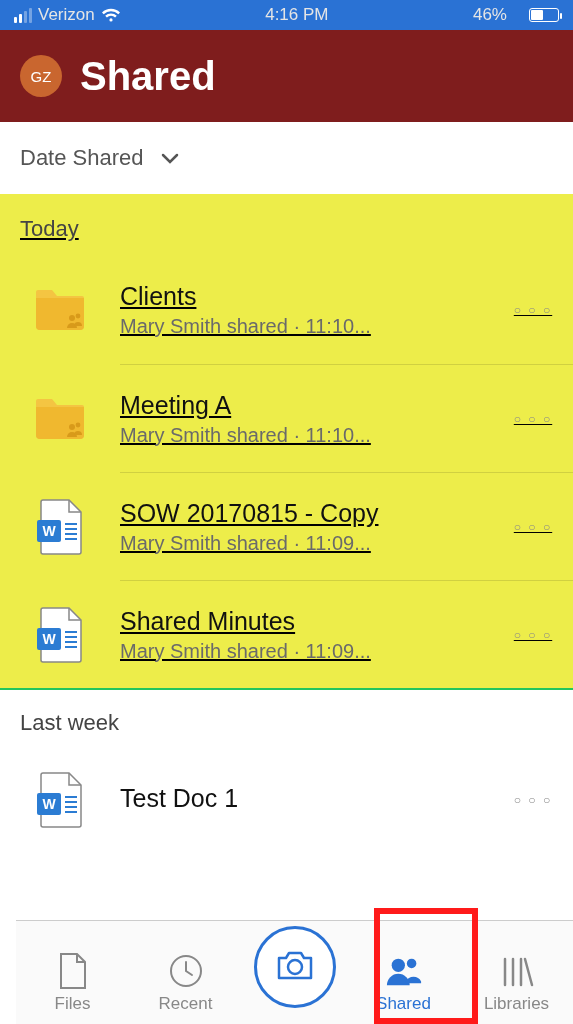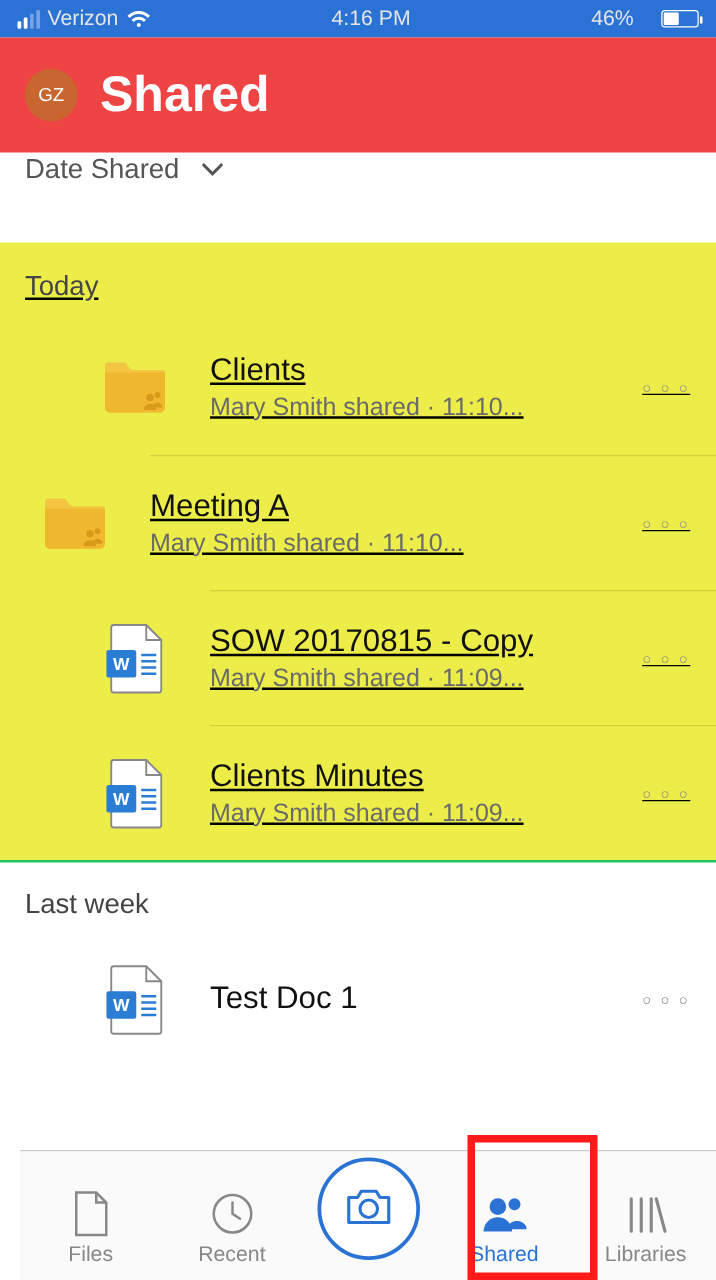--- a/index.html
+++ b/index.html
@@ -8,29 +8,29 @@
   .status-left { display: flex; align-items: center; gap: 6px; }
   .status-right { display: flex; align-items: center; gap: 22px; }
   .signal-bars { display: flex; align-items: flex-end; gap: 2px; }
   .bar { width: 3px; background: rgba(255,255,255,0.35); border-radius: 1px; }
   .bar.on { background: #fff; }
   .bar.b1{height:6px}.bar.b2{height:9px}.bar.b3{height:12px}.bar.b4{height:15px}
   .wifi-icon svg { display:block; }
   .battery { width: 30px; height: 14px; border: 1.5px solid #fff; border-radius: 3px; position: relative; display:flex; align-items:center; padding:1px; }
   .battery::after { content:""; position:absolute; right:-4px; top:4px; width:2px; height:6px; background:#fff; border-radius:1px; }
   .battery-fill { height:100%; background:#fff; border-radius:1px; }
-  .app-header { background:#ef4444; color:#fff; height:92px; display:flex; align-items:center; padding:0 20px; gap:18px; }
+  .app-header { background:#7f1d1d; color:#fff; height:92px; display:flex; align-items:center; padding:0 20px; gap:18px; }
   .avatar { width:42px; height:42px; border-radius:50%; background:#c9662f; display:flex; align-items:center; justify-content:center; font-size:15px; font-weight:500; color:#fff; flex-shrink:0; }
   .page-title { font-size:40px; font-weight:700; }
-  .sort-bar { height:72px; display:flex; padding:0 20px; gap:17px; font-size:22px; color:#555;border-radius:32px; }
+  .sort-bar { height:72px; display:flex; align-items:center; padding:0 20px; gap:17px; font-size:22px; color:#555;border-radius:32px; }
   .chevron { display:inline-block; }
   .highlight-area { background:#eded4a;text-decoration:underline; }
   .section-header { padding:22px 20px 14px; font-size:22px; color:#444; }
   .row-wrap { position:relative; }
-  .row-inner { display:flex; align-items:center; height:108px; padding-right:20px;margin-left:48px; }
+  .row-inner { display:flex; align-items:center; height:108px; padding-right:20px; }
   .row-inner.bordered { border-top:1px solid rgba(0,0,0,0.12); }
   .file-icon { width:60px; height:60px; margin-left:30px; margin-right:30px; flex-shrink:0; display:flex; align-items:center; justify-content:center; }
   .file-text { flex:1; min-width:0; }
   .file-title { font-size:25px; color:#111; font-weight:500; margin-bottom:4px; white-space:nowrap; overflow:hidden; text-overflow:ellipsis; }
   .file-sub { font-size:20px; color:#6a6a6a; white-space:nowrap; overflow:hidden; text-overflow:ellipsis; }
   .more-btn { width:40px; text-align:center; color:#888; letter-spacing:2px; font-size:12px; }
   .section-plain { background:#fff; border-top:2px solid #22c55e; }
   .tab-bar { position:absolute; bottom:0; left:16px; right:0; height:104px; border-top:1px solid #ccc; background:#fafafa; display:flex; align-items:flex-end; justify-content:space-around; padding-bottom:10px; }
   .tab { width:90px; display:flex; flex-direction:column; align-items:center; gap:4px; color:#888; font-size:17px; }
   .tab.active { color:#2a72d4; }
@@ -162,21 +162,21 @@
             <text x="12" y="38" text-anchor="middle" fill="#fff" font-size="14" font-family="Arial" font-weight="700">W</text>
             <g stroke="#2b7cd3" stroke-width="2">
               <line x1="28" y1="26" x2="40" y2="26"></line>
               <line x1="28" y1="31" x2="40" y2="31"></line>
               <line x1="28" y1="36" x2="40" y2="36"></line>
               <line x1="28" y1="41" x2="40" y2="41"></line>
             </g>
           </svg>
       </div>
       <div class="file-text">
-        <div class="file-title">Clients Minutes</div>
+        <div class="file-title">Shared Minutes</div>
         <div class="file-sub">Mary Smith shared · 11:09...</div>
       </div>
       <div class="more-btn">○ ○ ○</div>
     </div>
   </div>
 </div>
 
 <div class="section-plain">
   <div class="section-header" style="padding:20px 20px 10px;">Last week</div>
 

